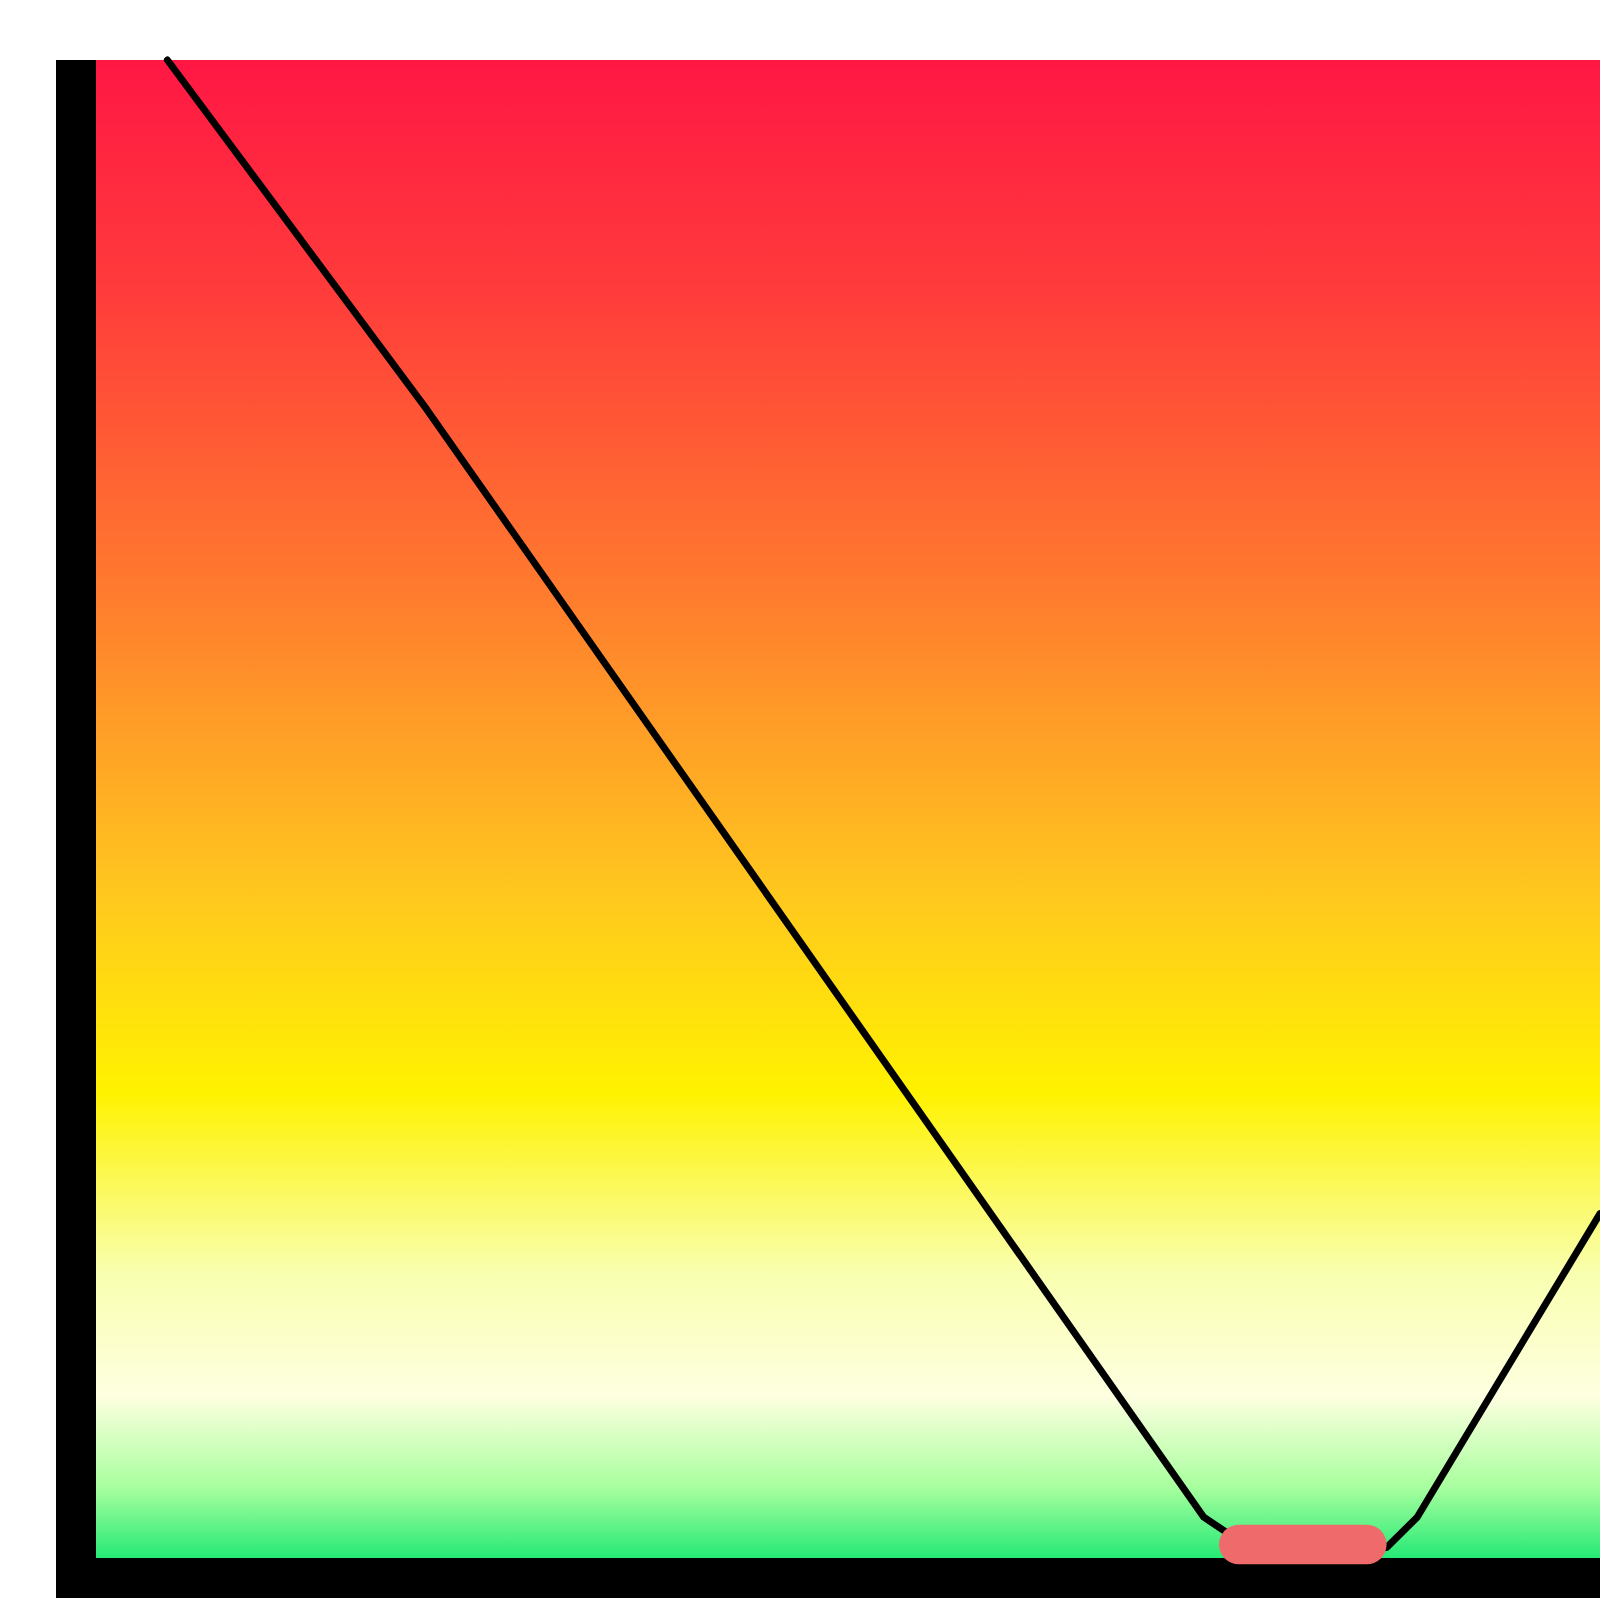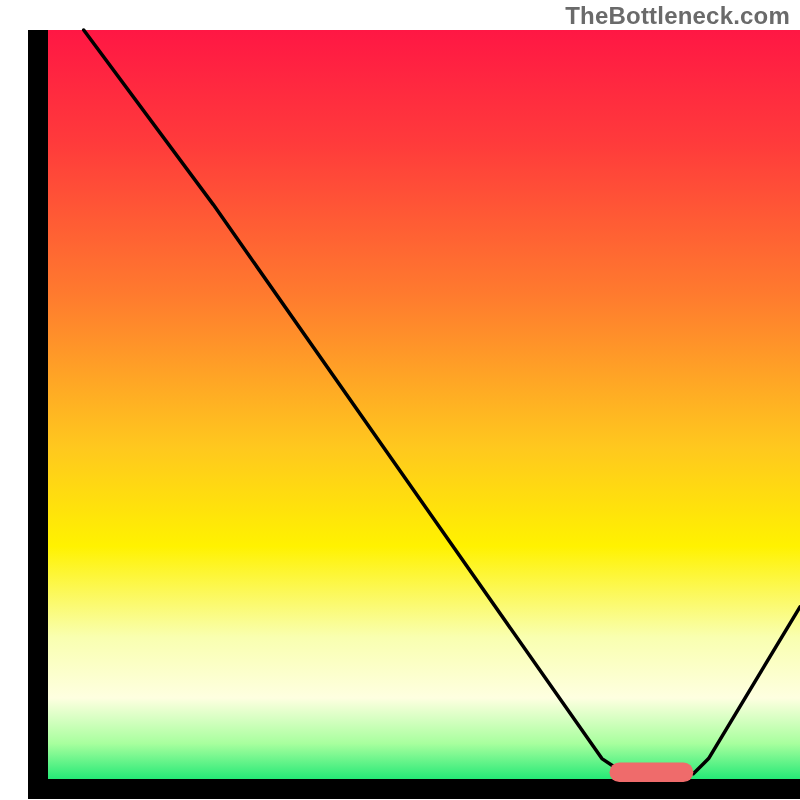--- a/index.html
+++ b/index.html
@@ -27,21 +27,20 @@
     z-index: 5;
   }
   svg {
     display: block;
   }
 </style>
 </head>
 <body>
 
 <div class="chart-container">
-  <div class="watermark">TheBottleneck.com</div>
 
   <svg width="800" height="800" viewBox="0 0 800 800">
     <defs>
       <linearGradient id="bg-grad" x1="0" y1="0" x2="0" y2="1">
 
       <stop offset="0%" stop-color="#ff1744"></stop>
           <stop offset="15%" stop-color="#ff3b3b"></stop>
           <stop offset="35%" stop-color="#ff7b2e"></stop>
           <stop offset="55%" stop-color="#ffc81e"></stop>
           <stop offset="68%" stop-color="#fff200"></stop>

